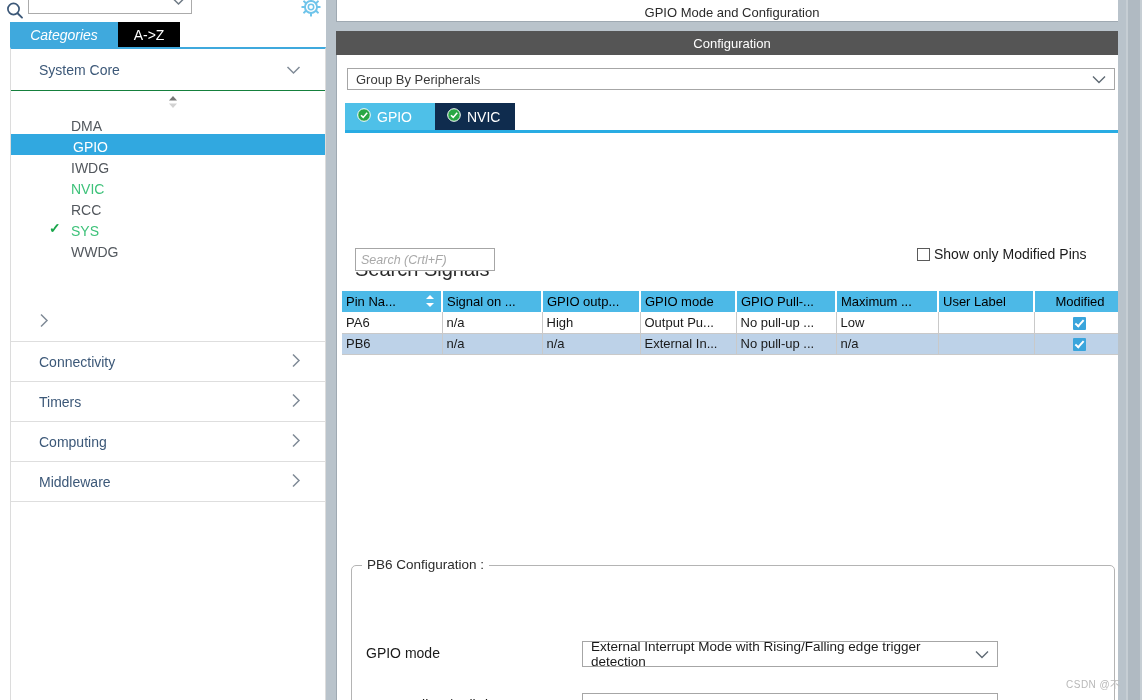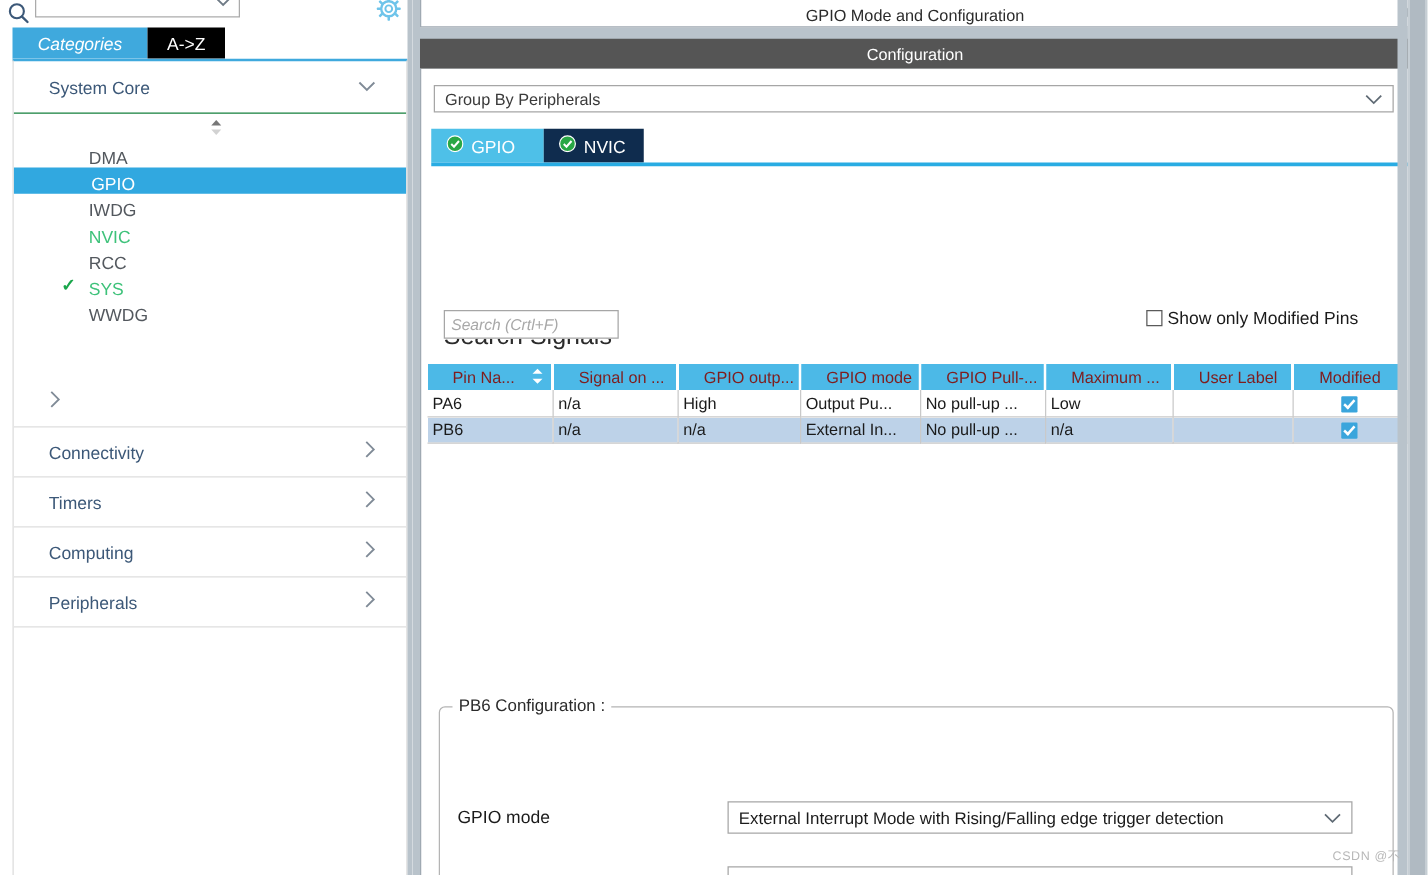--- a/index.html
+++ b/index.html
@@ -203,25 +203,25 @@
   
   #pin-table {
     position: absolute; left: 5px; top: 236px;
     width: 783px;
     border-collapse: collapse;
     table-layout: fixed;
     font-size: 13px;
   }
   #pin-table th {
     background: #4cb9e7;
-    color: #7f1d1d;
+    color: #000000;
     font-weight: normal;
     text-align: left;
     height: 21px;
-    padding: 0 20px;
+    padding: 0 4px;
     border-right: 2px solid #ffffff;
     white-space: nowrap;
     overflow: hidden;
   }
   #pin-table th:last-child { border-right: none; text-align: center; }
   #pin-table th.sortcol { position: relative; }
   #pin-table th .sortind {
     position: absolute; right: 6px; top: 3px;
     width: 10px; height: 14px;
   }
@@ -269,21 +269,21 @@
   }
   .cfg-row {
     position: absolute; left: 0; width: 764px; height: 26px;
   }
   .cfg-label {
     position: absolute; left: 14px; top: 4px;
     font-size: 14px; color: #1a1a1a;
   }
   .cfg-select {
     position: absolute; left: 230px;
-    width: 500px; height: 26px;
+    width: 416px; height: 26px;
     border: 1px solid #a6a6a6;
     background: #ffffff;
     display: flex; align-items: center;
     padding: 0 8px;
     font-size: 13.5px; color: #1a1a1a;
   }
   .cfg-select .lbl { flex: 1; }
   #cfg-row-mode { top: 75px; }
   #cfg-row-pull { top: 127px; }
 
@@ -433,21 +433,21 @@
       </div>
       <div class="cat-header">
         <span class="cat-label">Computing</span>
         <span class="chev">
           <svg width="10" height="15" viewBox="0 0 10 15">
             <polyline points="2,1.5 8,7.5 2,13.5" fill="none" stroke="#808b97" stroke-width="1.5"></polyline>
           </svg>
         </span>
       </div>
       <div class="cat-header">
-        <span class="cat-label">Peripherals</span>
+        <span class="cat-label">Middleware</span>
         <span class="chev">
           <svg width="10" height="15" viewBox="0 0 10 15">
             <polyline points="2,1.5 8,7.5 2,13.5" fill="none" stroke="#808b97" stroke-width="1.5"></polyline>
           </svg>
         </span>
       </div>
 
     </div>
 
     <div id="sidebar-divider-right"></div>

